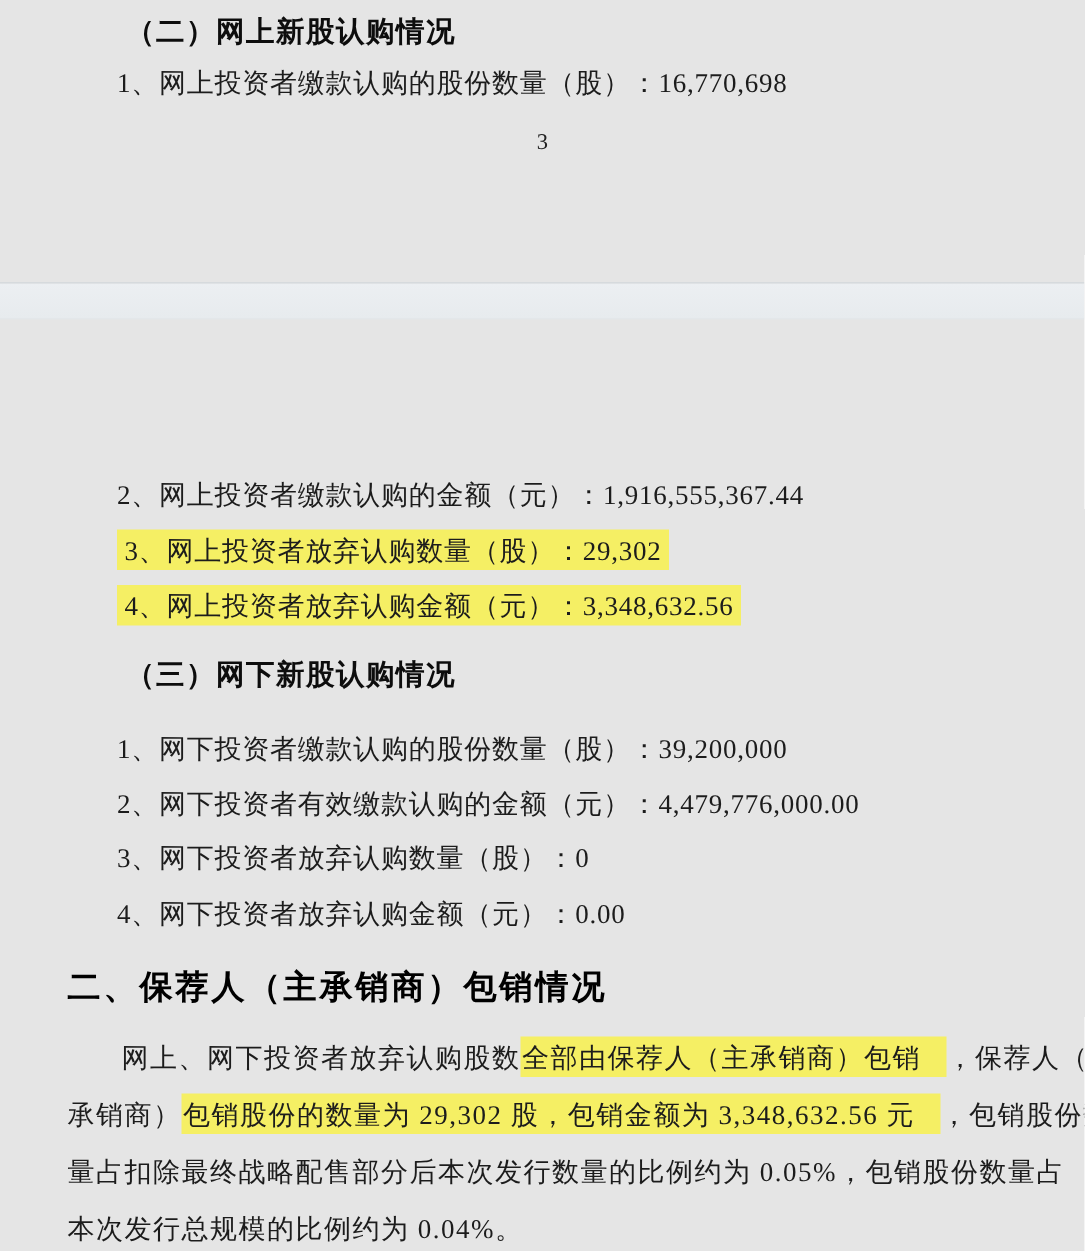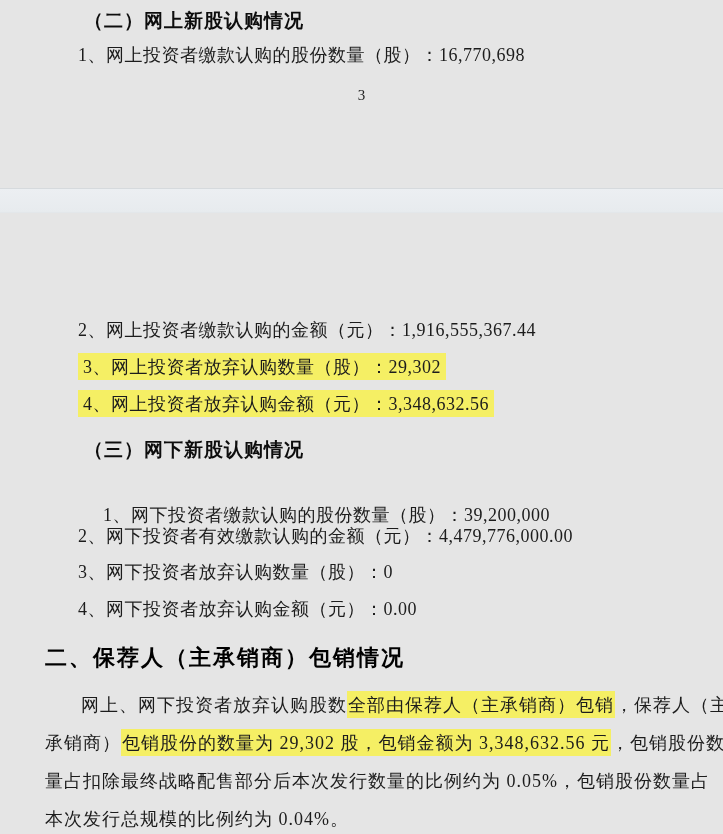--- a/index.html
+++ b/index.html
@@ -61,21 +61,21 @@
     letter-spacing:1px;
     white-space:nowrap;
   }
   .para-indent{padding-left:36px;}
   .hl{
     background:#f5ef64;
     padding:4px 5px 3px 5px;
   }
   .hl-inline{
     background:#f5ef64;
-    padding:4px 1px 3px 1px;
+    padding:4px 17px 3px 1px;
   }
 </style>
 </head>
 <body>
 
 <div class="screen">
 
   <div class="sub-heading" style="top:8px;">（二）网上新股认购情况</div>
 
   <div class="line item" style="top:42px;">1、网上投资者缴款认购的股份数量（股）：16,770,698</div>
@@ -89,21 +89,21 @@
   <div class="line item" style="top:354px;text-align:right;">
     <span class="hl">3、网上投资者放弃认购数量（股）：29,302</span>
   </div>
 
   <div class="line item" style="top:391px;">
     <span class="hl">4、网上投资者放弃认购金额（元）：3,348,632.56</span>
   </div>
 
   <div class="sub-heading" style="top:437px;">（三）网下新股认购情况</div>
 
-  <div class="line item" style="top:502px;margin-left:25px;">1、网下投资者缴款认购的股份数量（股）：39,200,000</div>
+  <div class="line item" style="top:486px;">1、网下投资者缴款认购的股份数量（股）：39,200,000</div>
 
   <div class="line item" style="top:523px;">2、网下投资者有效缴款认购的金额（元）：4,479,776,000.00</div>
 
   <div class="line item" style="top:559px;">3、网下投资者放弃认购数量（股）：0</div>
 
   <div class="line item" style="top:596px;">4、网下投资者放弃认购金额（元）：0.00</div>
 
   <div class="main-heading" style="top:643px;text-align:center;">二、保荐人（主承销商）包销情况</div>
 
   <div class="para-line para-indent" style="top:691px;">

